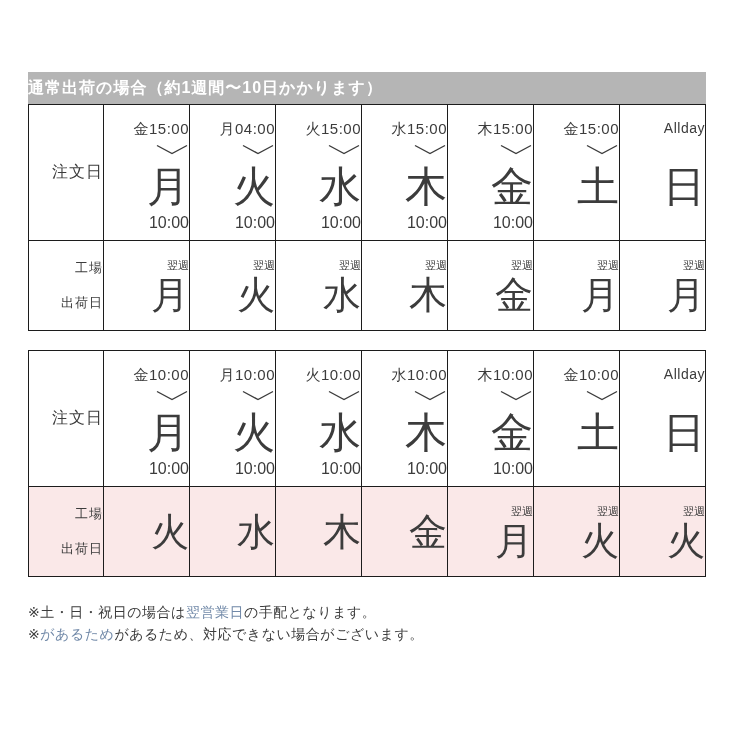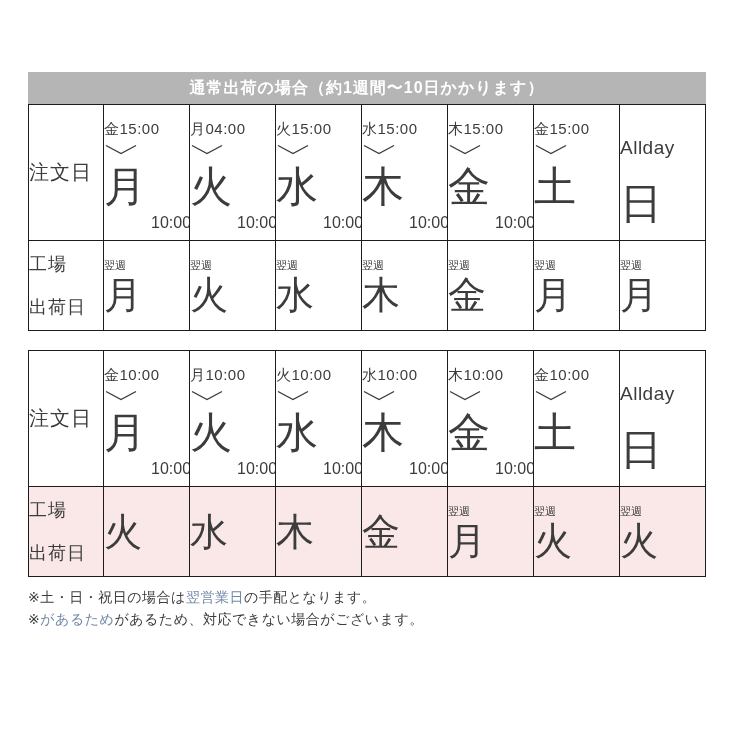--- a/index.html
+++ b/index.html
@@ -11,58 +11,58 @@
     color:#3c3c3c;
   }
   .page { width:730px; height:730px; padding:72px 24px 0 28px; }
 
   .tbl { width:678px; }
   .tbl + .tbl { margin-top:19px; }
 
   .tbl-header {
     height:32px; line-height:32px;
     background:#b5b5b5; color:#ffffff;
-    text-align:center; font-weight:bold; font-size:16px;
+    font-weight:bold; font-size:16px;
     letter-spacing:1px;
   }
 
   .tbl-grid {
     display:grid;
     grid-template-columns:75px repeat(7, 1fr);
     border-top:1px solid #1c1c1c;
     border-left:1px solid #1c1c1c;
     background:#ffffff;
   }
   .cell {
     border-right:1px solid #1c1c1c;
     border-bottom:1px solid #1c1c1c;
     display:flex; flex-direction:column;
-    align-items:flex-start; justify-content:center;
+    align-items:flex-end; justify-content:center;
     overflow:hidden;
   }
   .row1 { height:136px; }
   .row2 { height:90px; }
 
-  .label-cell { font-size:20px; letter-spacing:1px; text-align:center; }
-  .ship-label { font-size:18px; line-height:1.45;gap:16px; }
+  .label-cell { font-size:16px; letter-spacing:1px; text-align:center; }
+  .ship-label { font-size:13px; line-height:1.45;gap:16px; }
 
   .day-cell.order { justify-content:flex-start; padding-top:13px; }
   .cut-time { font-size:15px; height:21px; line-height:21px; letter-spacing:0.5px; }
-  .cut-time.latin { font-size:19px;margin-top:19px; }
+  .cut-time.latin { font-size:14px; }
   .chev { height:15px; display:flex; align-items:center; justify-content:center; margin:3px 0 6px 0; }
   .chev.hidden { visibility:hidden; }
   .big-day { font-size:42px; line-height:48px; height:48px; font-weight:300; }
   .until-time { font-size:16px; height:22px; line-height:22px; margin-top:1px;margin-left:47px; }
 
   .next-week { font-size:11px; line-height:18px; }
   .ship-cell .big-day { font-size:38px; line-height:42px; height:42px; }
 
   .pink { background:#fae8e8; }
 
-  .notes { margin-top:9px; }
+  .notes { margin-top:24px; }
   .note-line { font-size:14px; line-height:22px; letter-spacing:0.5px; }
   .note-line .em { color:#7189a8; }
 </style>
 </head>
 <body>
 
 <div class="page">
 
   <section class="tbl">
     <div class="tbl-header">通常出荷の場合（約1週間〜10日かかります）</div>

